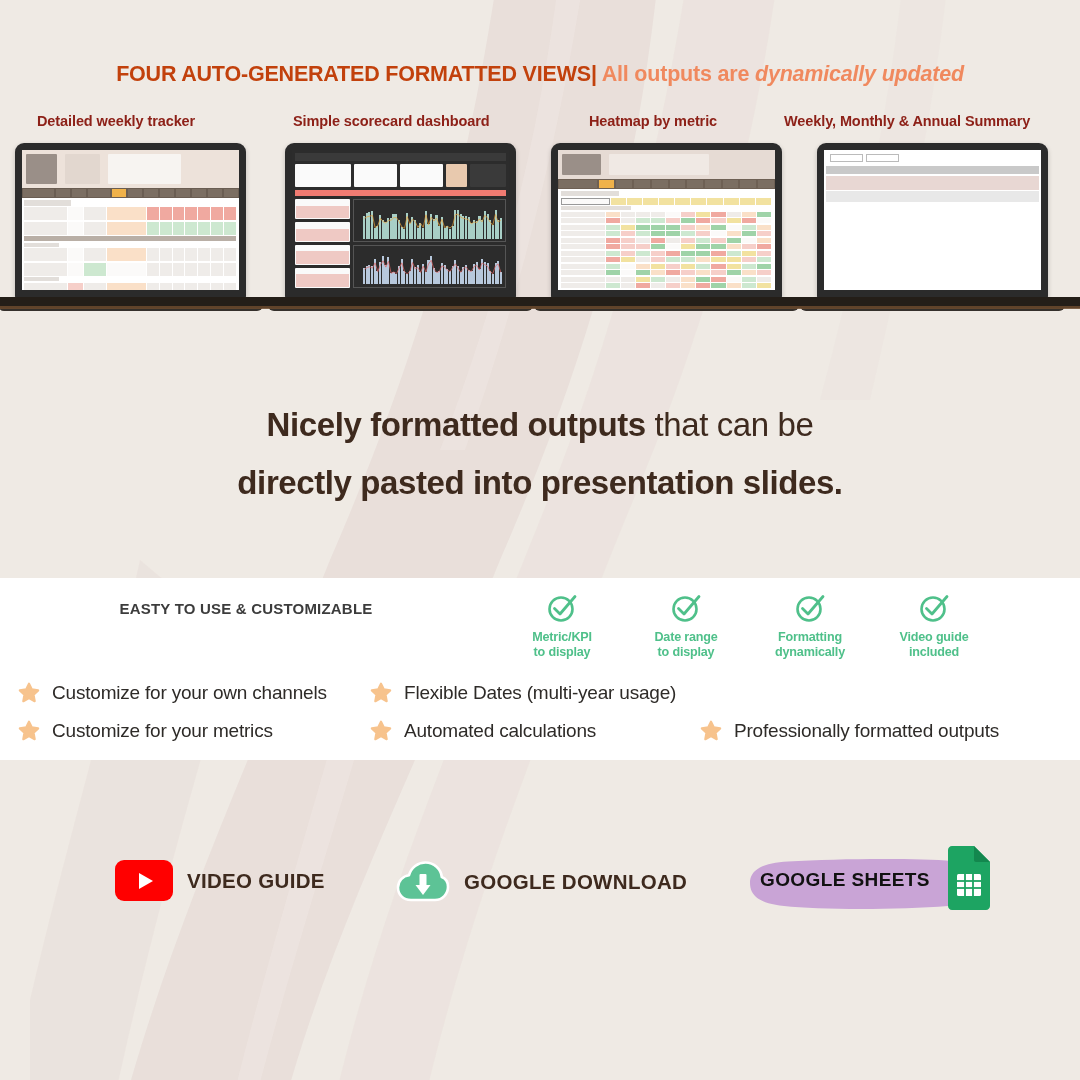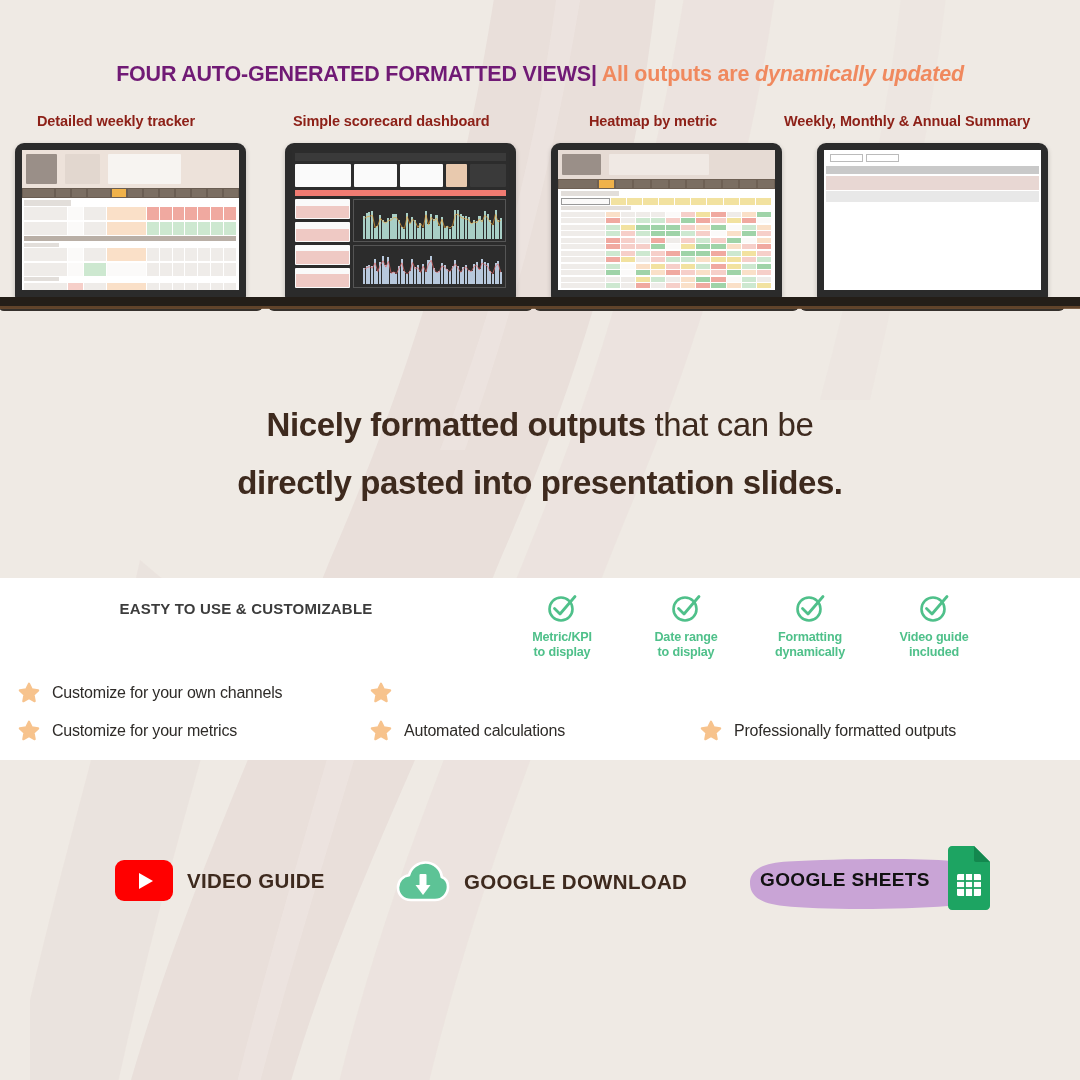--- a/index.html
+++ b/index.html
@@ -15,21 +15,21 @@
 
   
   .hero { position:absolute; top:0; left:0; width:1080px; height:308px; z-index:2; }
 
   .hero-title {
     position:absolute; top:62px; left:0; width:1080px;
     text-align:center;
     font-size:21.5px; font-weight:bold; letter-spacing:-0.2px;
     white-space:nowrap;
   }
-  .ht-dark { color:#701a75; }
+  .ht-dark { color:#c2410c; }
   .ht-accent { color:#F0895E; }
   .ht-accent-i { color:#F0895E; font-style:italic; }
 
   
   .laptop { position:absolute; top:143px; }
   .laptop-lid {
     position:relative;
     background:#2B2B2B;
     border-radius:9px 9px 3px 3px;
     padding:7px 7px 9px 7px;
@@ -157,21 +157,21 @@
     font-size:12.6px; font-weight:bold; color:#4FC08A;
     line-height:1.18; letter-spacing:-0.2px; white-space:pre-line;
   }
 
   .bullets { position:absolute; left:0; top:96px; width:1080px; }
   .b-row { display:flex; height:38px; align-items:center; }
   .b-item { display:flex; align-items:center; gap:12px; }
   .b-col1 { padding-left:18px; width:370px; }
   .b-col2 { width:330px; }
   .b-col3 { width:380px; }
-  .b-text { font-size:16px; color:#2E2B28; white-space:nowrap; letter-spacing:-0.2px; }
+  .b-text { font-size:19px; color:#2E2B28; white-space:nowrap; letter-spacing:-0.2px; }
   .star { flex:0 0 auto; }
 
   
   .badges { position:absolute; left:0; top:845px; width:1080px; height:75px; z-index:2; }
   .badge { position:absolute; display:flex; align-items:center; gap:14px; }
   .badge-text {
     font-size:20.5px; font-weight:bold; color:#3E2A1E;
     letter-spacing:0.3px; white-space:nowrap;
   }
   .yt-btn {
@@ -985,20 +985,21 @@
       <div class="b-item b-col1">
         <svg class="star" width="22" height="22" viewBox="0 0 24 24">
           <path d="M12 1.8 L15.1 8.1 L22 9.1 L17 14 L18.2 20.9 L12 17.6 L5.8 20.9 L7 14 L2 9.1 L8.9 8.1 Z" fill="#F7C38D" stroke="#F7C38D" stroke-width="2.4" stroke-linejoin="round"></path>
         </svg>
         <span class="b-text">Customize for your own channels</span>
       </div>
       <div class="b-item b-col3">
         <svg class="star" width="22" height="22" viewBox="0 0 24 24">
           <path d="M12 1.8 L15.1 8.1 L22 9.1 L17 14 L18.2 20.9 L12 17.6 L5.8 20.9 L7 14 L2 9.1 L8.9 8.1 Z" fill="#F7C38D" stroke="#F7C38D" stroke-width="2.4" stroke-linejoin="round"></path>
         </svg>
+        <span class="b-text">Flexible Dates (multi-year usage)</span>
       </div>
     </div>
     <div class="b-row">
       <div class="b-item b-col1">
         <svg class="star" width="22" height="22" viewBox="0 0 24 24">
           <path d="M12 1.8 L15.1 8.1 L22 9.1 L17 14 L18.2 20.9 L12 17.6 L5.8 20.9 L7 14 L2 9.1 L8.9 8.1 Z" fill="#F7C38D" stroke="#F7C38D" stroke-width="2.4" stroke-linejoin="round"></path>
         </svg>
         <span class="b-text">Customize for your metrics</span>
       </div>
       <div class="b-item b-col2">

